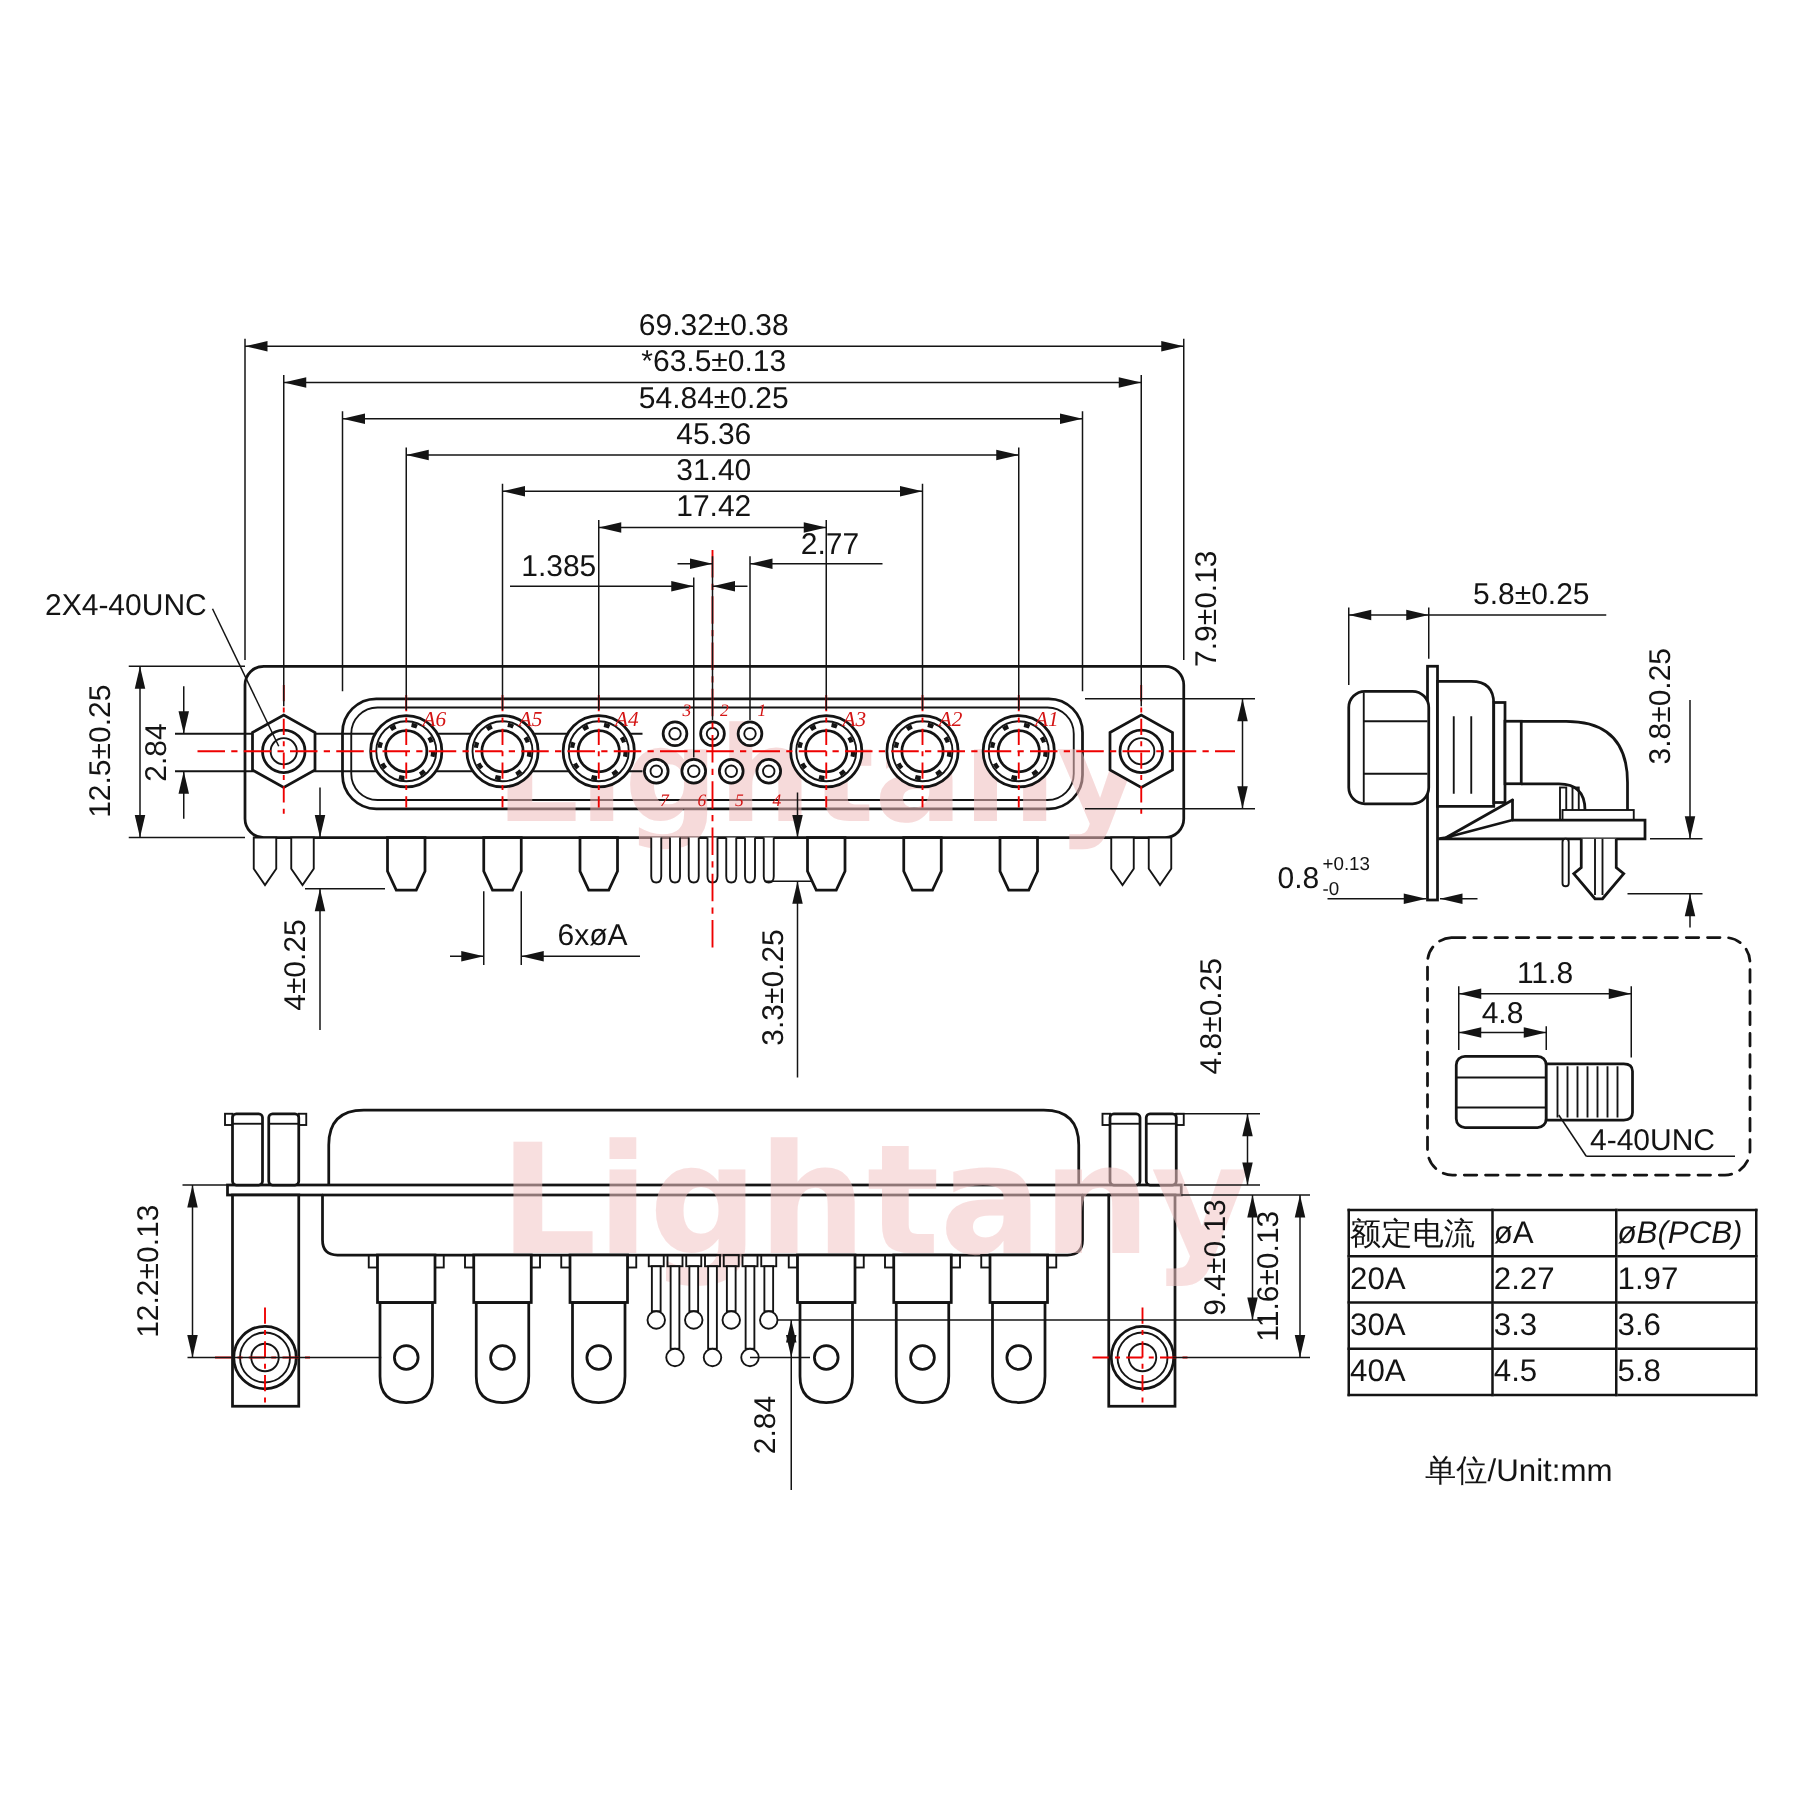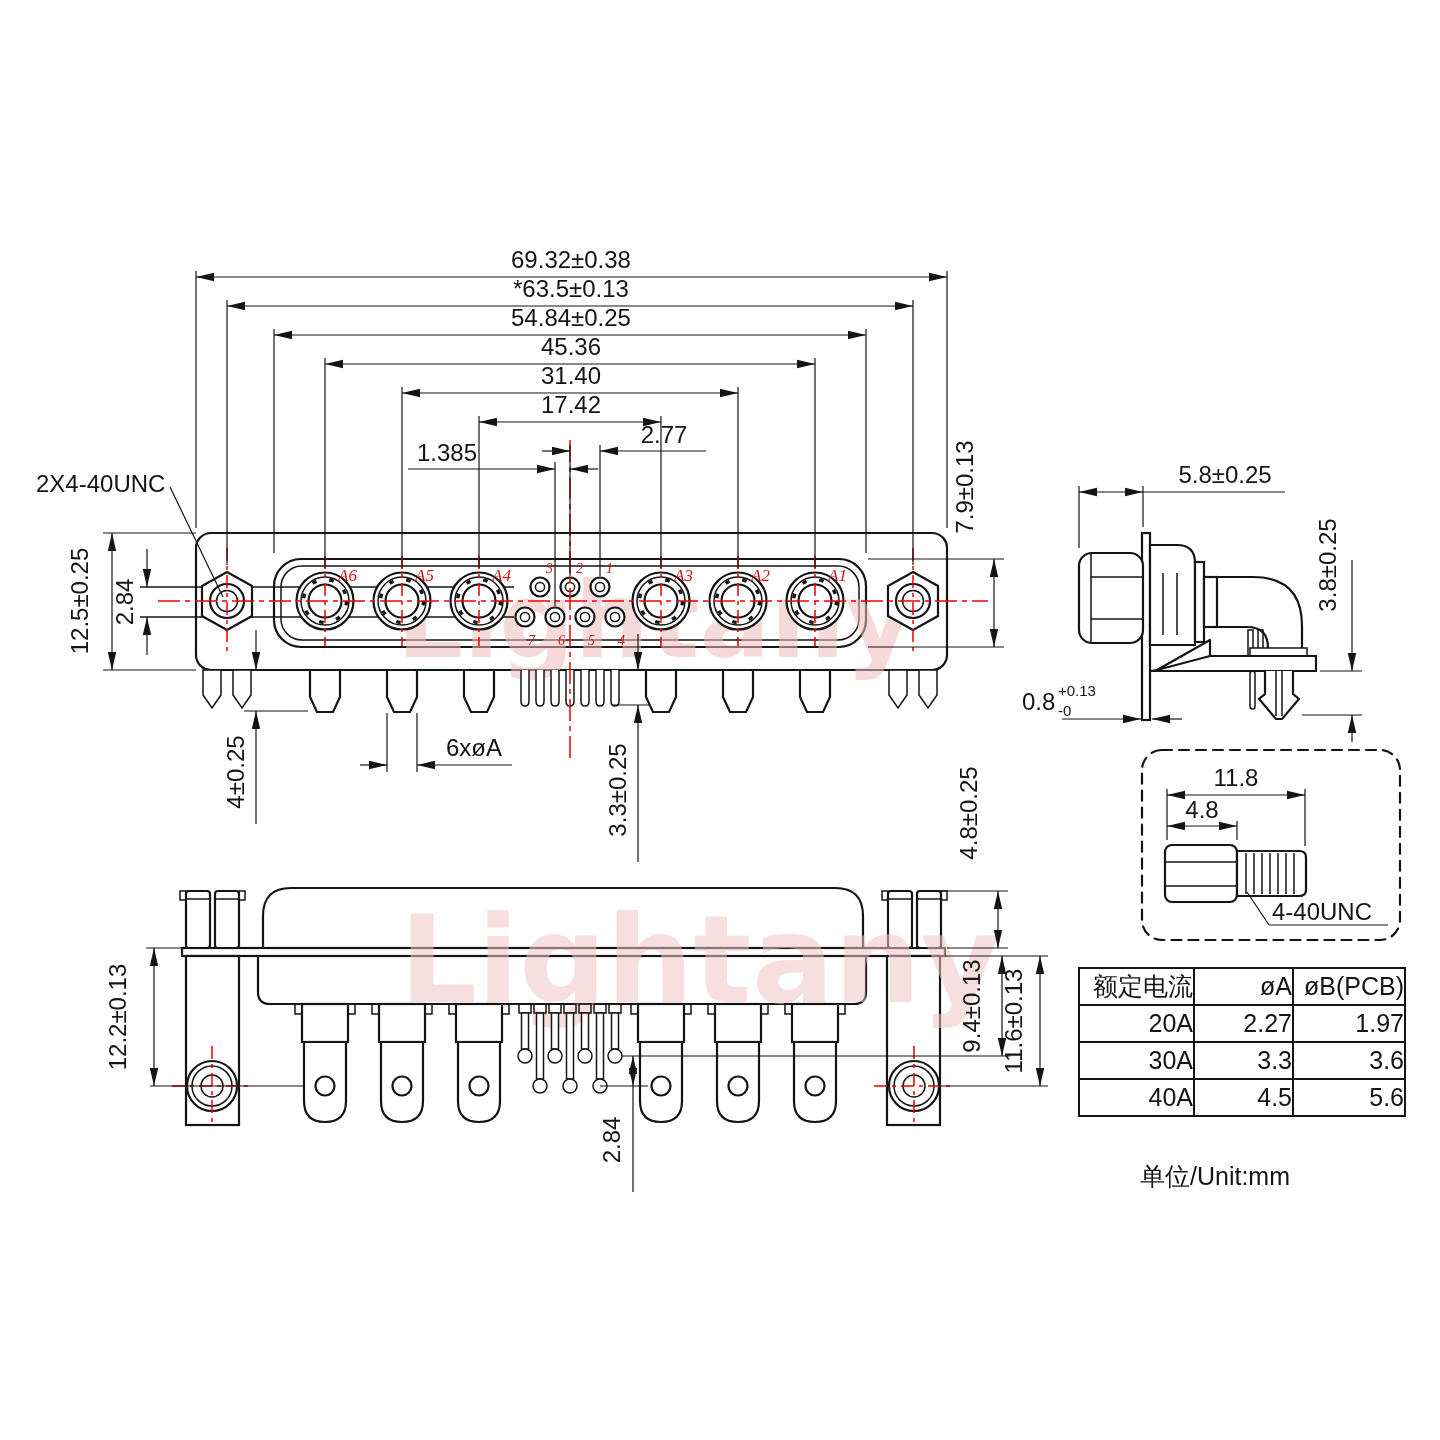--- a/index.html
+++ b/index.html
@@ -16,23 +16,23 @@
   .redc{stroke:#ee0000;stroke-width:1.5;fill:none;stroke-dasharray:13 5 4 5;}
   .tick{stroke:#141414;stroke-width:3.4;fill:none;stroke-dasharray:4.5 13;}
   .dt  {font:24px "Liberation Sans",sans-serif;fill:#141414;}
   .dts {font:15px "Liberation Sans",sans-serif;fill:#141414;}
   .rl  {font:italic 17px "Liberation Serif",serif;fill:#d41414;}
   .rd  {font:italic 14px "Liberation Serif",serif;fill:#d41414;}
   .wm  {font:bold 105px "DejaVu Sans",sans-serif;fill:#f0bcbc;opacity:.55;}
   .wm2 {font:bold 122px "DejaVu Sans",sans-serif;fill:#f4c6c6;opacity:.55;}
   
   #spec{position:absolute;left:1078px;top:967px;border-collapse:collapse;}
-  #spec td{border:2px solid #141414;text-align:right;vertical-align:middle;
+  #spec td{border:2px solid #141414;text-align:left;vertical-align:middle;
            font:25px "Liberation Sans",sans-serif;color:#141414;padding:0;}
-  #spec td.c0{width:113px;} #spec td.c1{width:97px;margin-left:17px;} #spec td.c2{width:110px;}
+  #spec td.c0{width:113px;} #spec td.c1{width:97px;margin-left:17px;} #spec td.c2{width:110px;font-style:italic;}
   #spec tr{height:37px;}
   #unit{position:absolute;left:1140px;top:1160px;width:262px;text-align:left;
         font:25px "Liberation Sans",sans-serif;color:#141414;}
 </style>
 </head>
 <body>
 
 <div id="canvas">
 
 <svg width="1440" height="1440" viewBox="0 0 1440 1440">
@@ -443,19 +443,19 @@
       <td>1.97</td>
     </tr>
     <tr>
       <td>30A</td>
       <td>3.3</td>
       <td>3.6</td>
     </tr>
     <tr>
       <td>40A</td>
       <td>4.5</td>
-      <td>5.6</td>
+      <td>5.8</td>
     </tr>
   </tbody>
 </table>
 <div id="unit">单位/Unit:mm</div>
 
 </div>
 
 </body></html>

